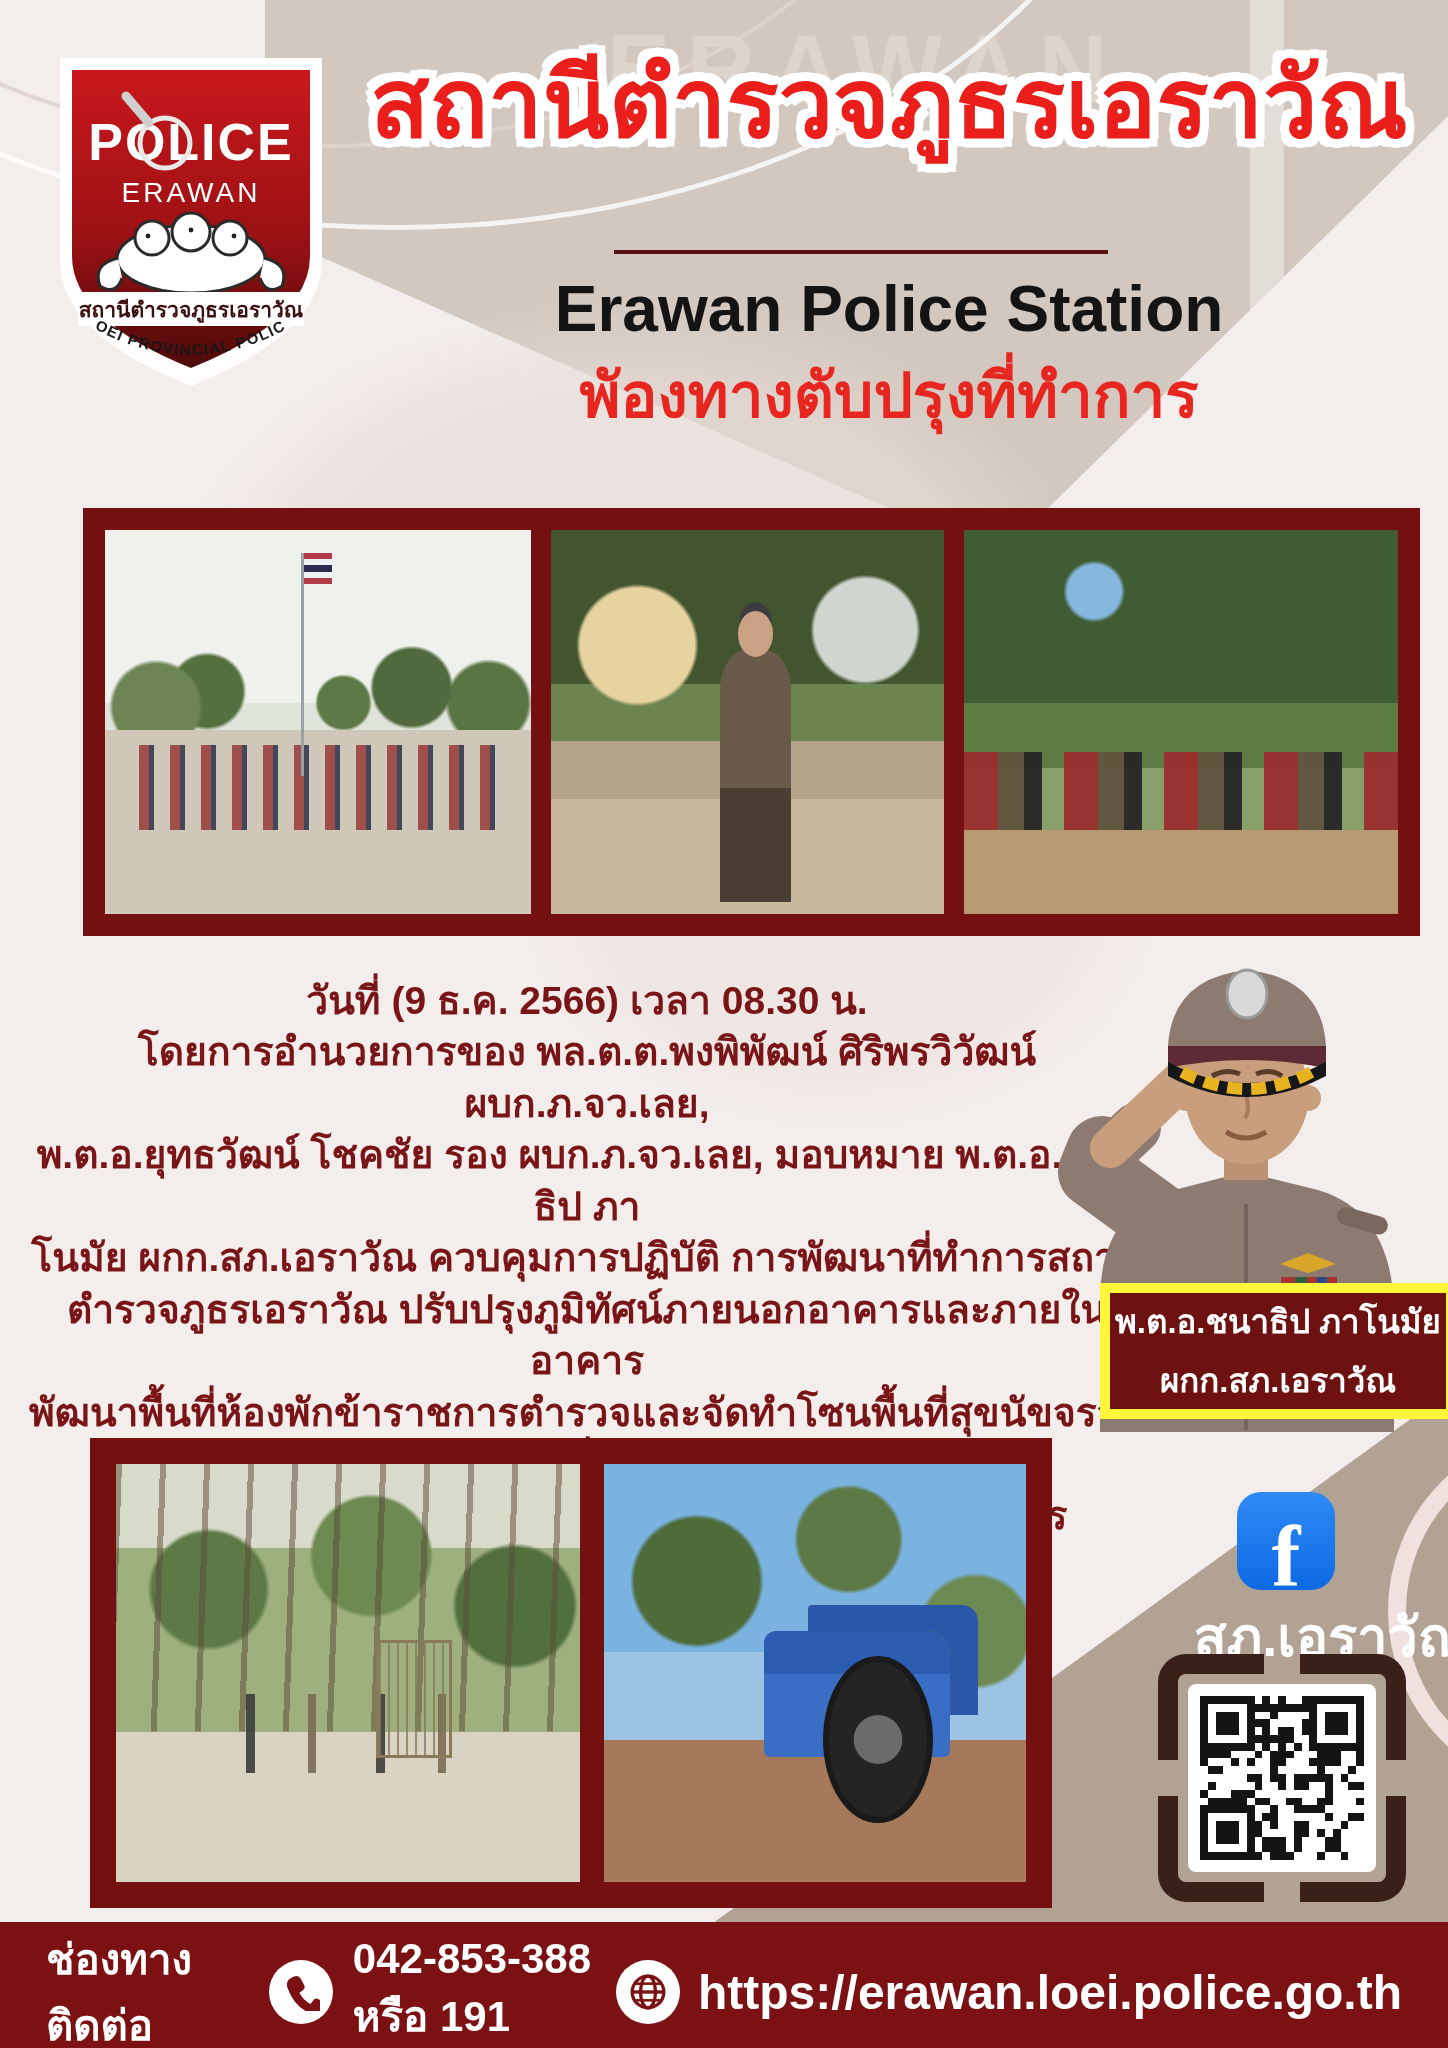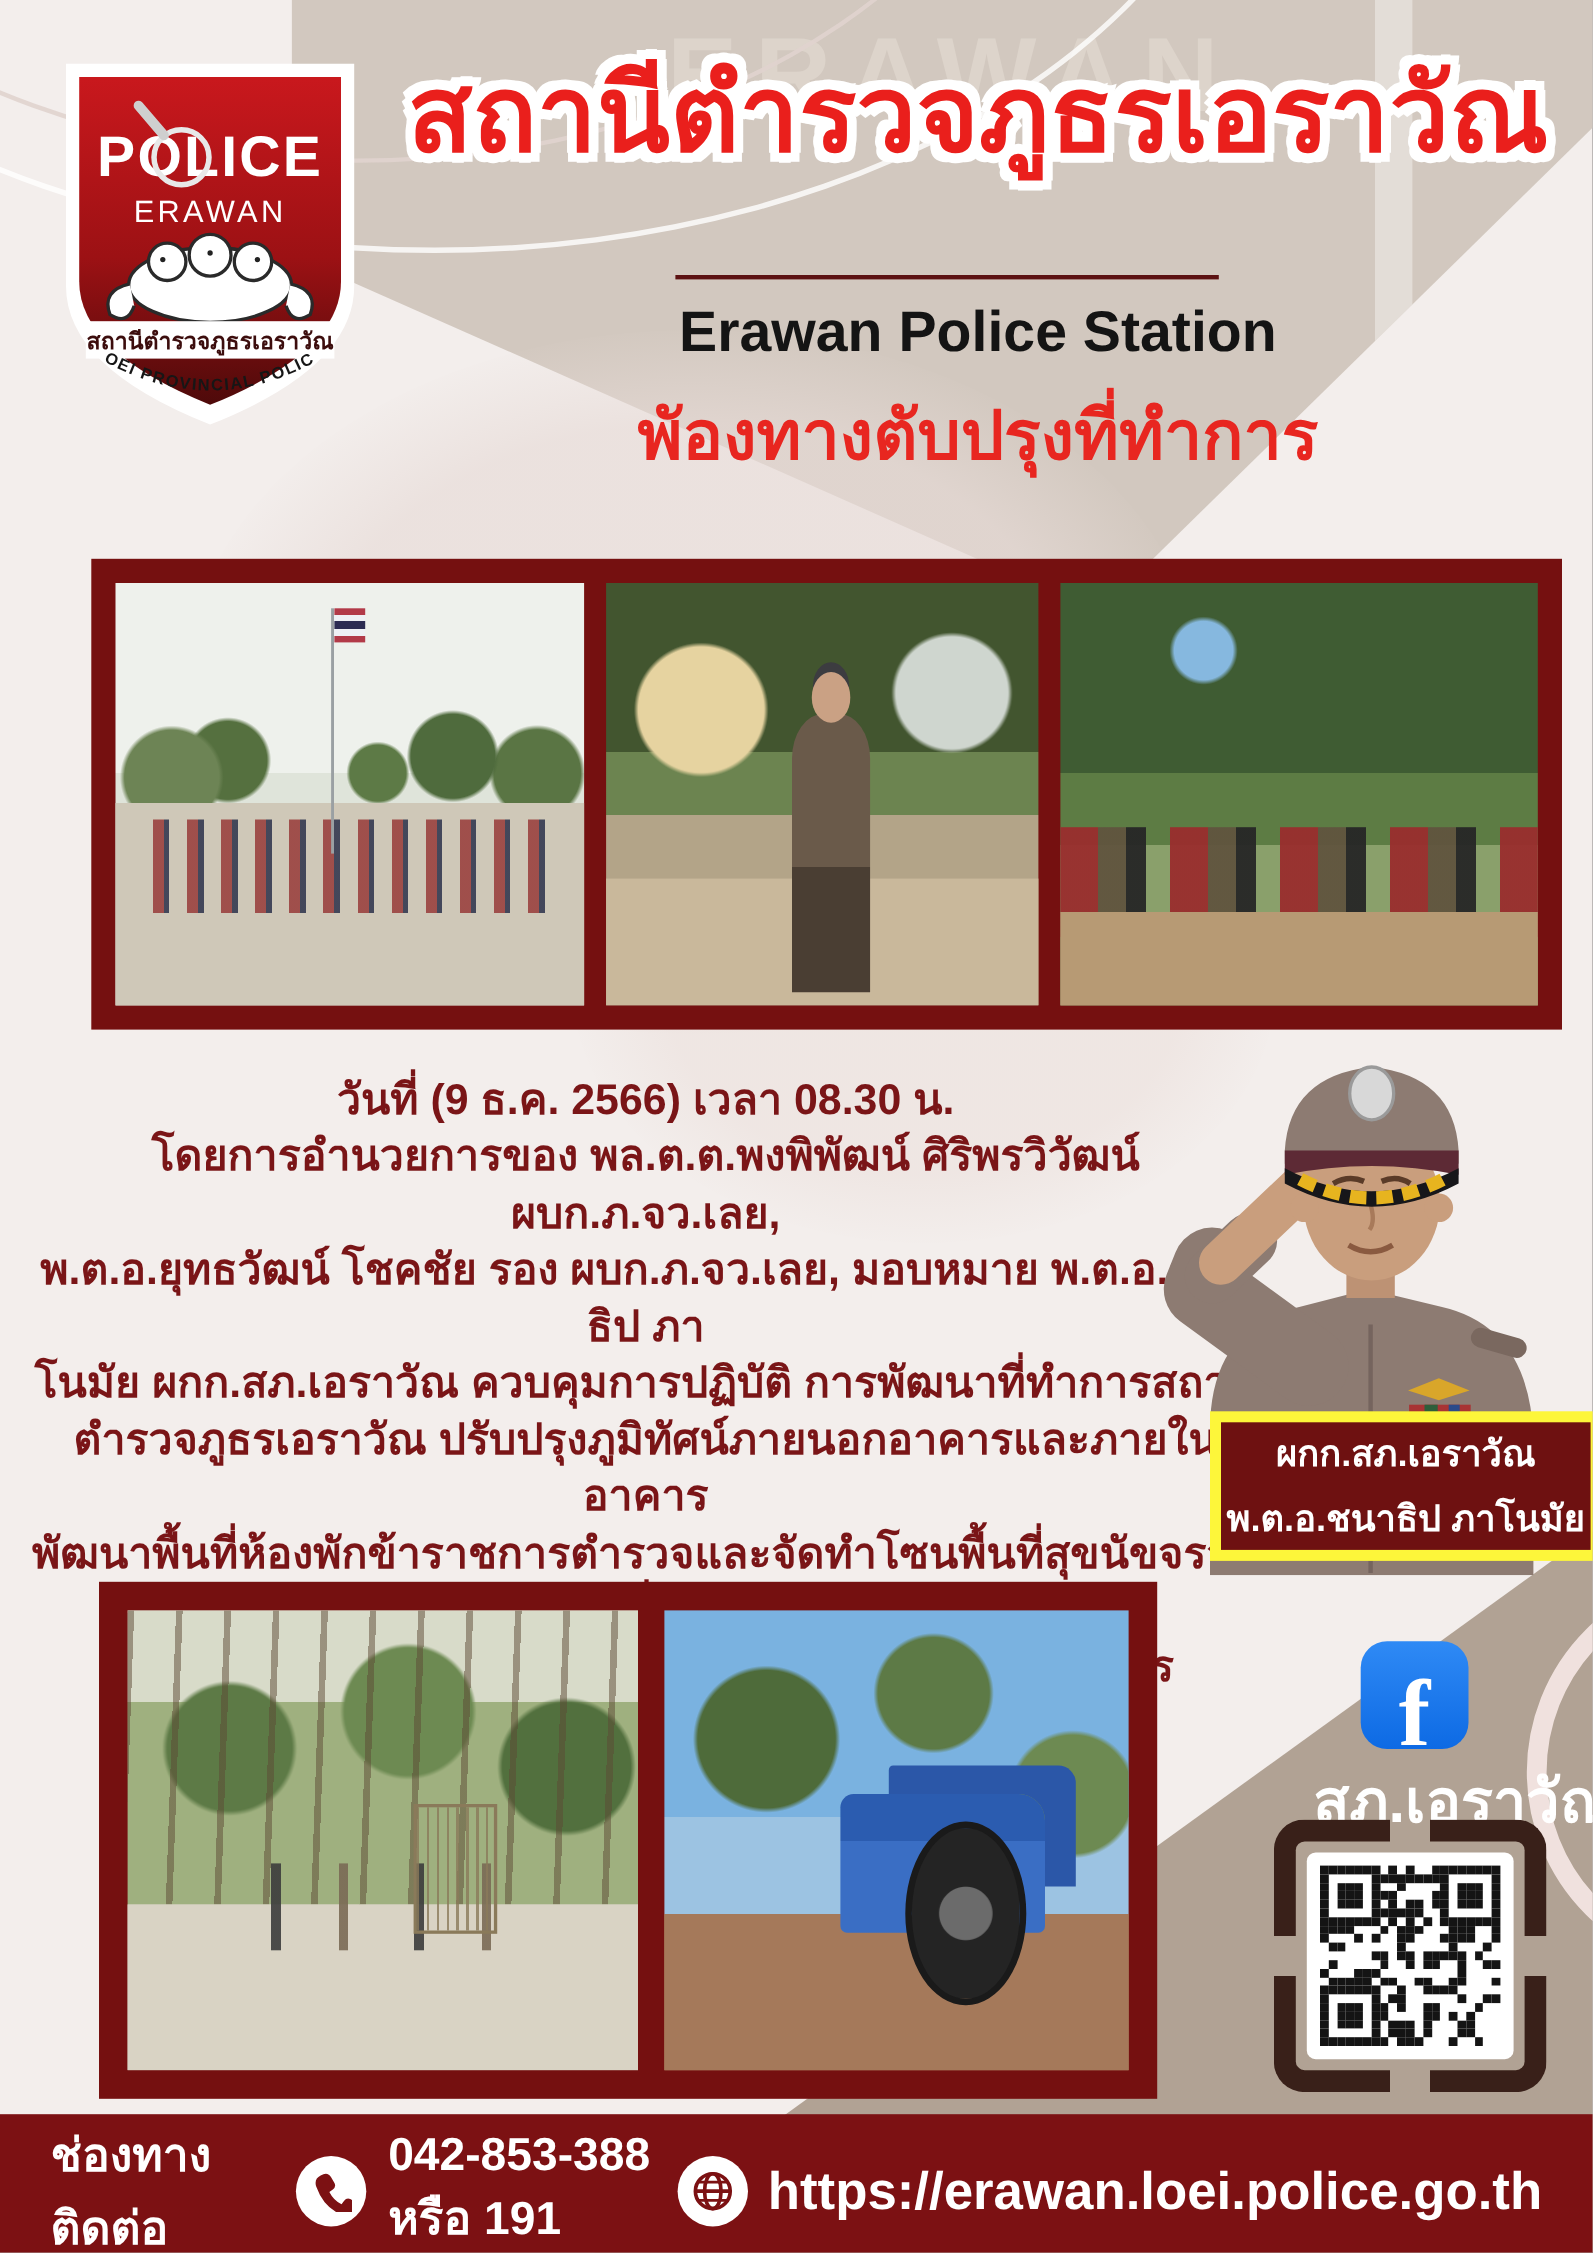--- a/index.html
+++ b/index.html
@@ -43,21 +43,21 @@
   .badge { position:absolute; left:52px; top:52px; width:278px; height:340px; z-index:4; }
   .title-th {
     position:absolute; left:330px; top:48px; width:1118px; text-align:center;
     font-size:97px; font-weight:900; color:#ea1f1c; line-height:1.15; z-index:4;
     text-shadow:-8px -8px 0 #fff,0 -9px 0 #fff,8px -8px 0 #fff,-9px 0 0 #fff,
       9px 0 0 #fff,-8px 8px 0 #fff,0 9px 0 #fff,8px 8px 0 #fff,
       -6px -6px 0 #fff,6px 6px 0 #fff,-6px 6px 0 #fff,6px -6px 0 #fff;
   }
   .divider { position:absolute; left:614px; top:250px; width:494px; height:4px; background:#5c1212; z-index:4; }
   .title-en { position:absolute; left:330px; top:272px; width:1118px; text-align:center;
-    font-size:52px; font-weight:bold; color:#141414; z-index:4; }
+    font-size:64px; font-weight:bold; color:#141414; z-index:4; }
   .subtitle-th { position:absolute; left:330px; top:346px; width:1118px; text-align:center;
     font-size:62px; font-weight:900; color:#e82620; z-index:4;
     font-family:"Liberation Serif", serif; }
   
   .frame { position:absolute; background:#751010; display:flex; box-sizing:border-box; z-index:3; }
   .frame-top { left:83px; top:508px; width:1337px; height:428px; padding:22px; gap:20px; }
   .frame-bottom { left:90px; top:1438px; width:962px; height:470px; padding:26px; gap:24px; }
   .ph { position:relative; height:100%; overflow:hidden; }
   .p1 { flex:1.06;
     background:
@@ -272,22 +272,22 @@
     <path d="M186 262 q20 12 40 0" stroke="#8a5a40" stroke-width="5" fill="none"></path>
     <path d="M128 176 Q132 108 207 100 Q282 108 286 176 L286 188 Q207 170 128 188 Z" fill="#8d7b72"></path>
     <path d="M128 176 L286 176 L286 198 Q207 182 128 198 Z" fill="#5d2a35"></path>
     <path d="M128 192 Q207 234 286 192 L286 206 Q207 248 128 206 Z" fill="#17171a"></path>
     <path d="M142 202 Q207 236 272 202" stroke="#e7b41f" stroke-width="12" stroke-dasharray="15 9" fill="none"></path>
     <ellipse cx="207" cy="124" rx="20" ry="24" fill="#d8d8d8" stroke="#9a9a9a" stroke-width="3"></ellipse>
   </svg>
 
   <div class="name-box">
     <div class="name-inner">
+      <div>พ.ต.อ.ชนาธิป ภาโนมัย</div>
       <div>ผกก.สภ.เอราวัณ</div>
-      <div>พ.ต.อ.ชนาธิป ภาโนมัย</div>
     </div>
   </div>
 
   <div class="frame frame-bottom">
     <div class="ph p4"></div>
     <div class="ph p5"></div>
   </div>
 
   <div class="fb-icon">
     <span class="fb-f">f</span>

